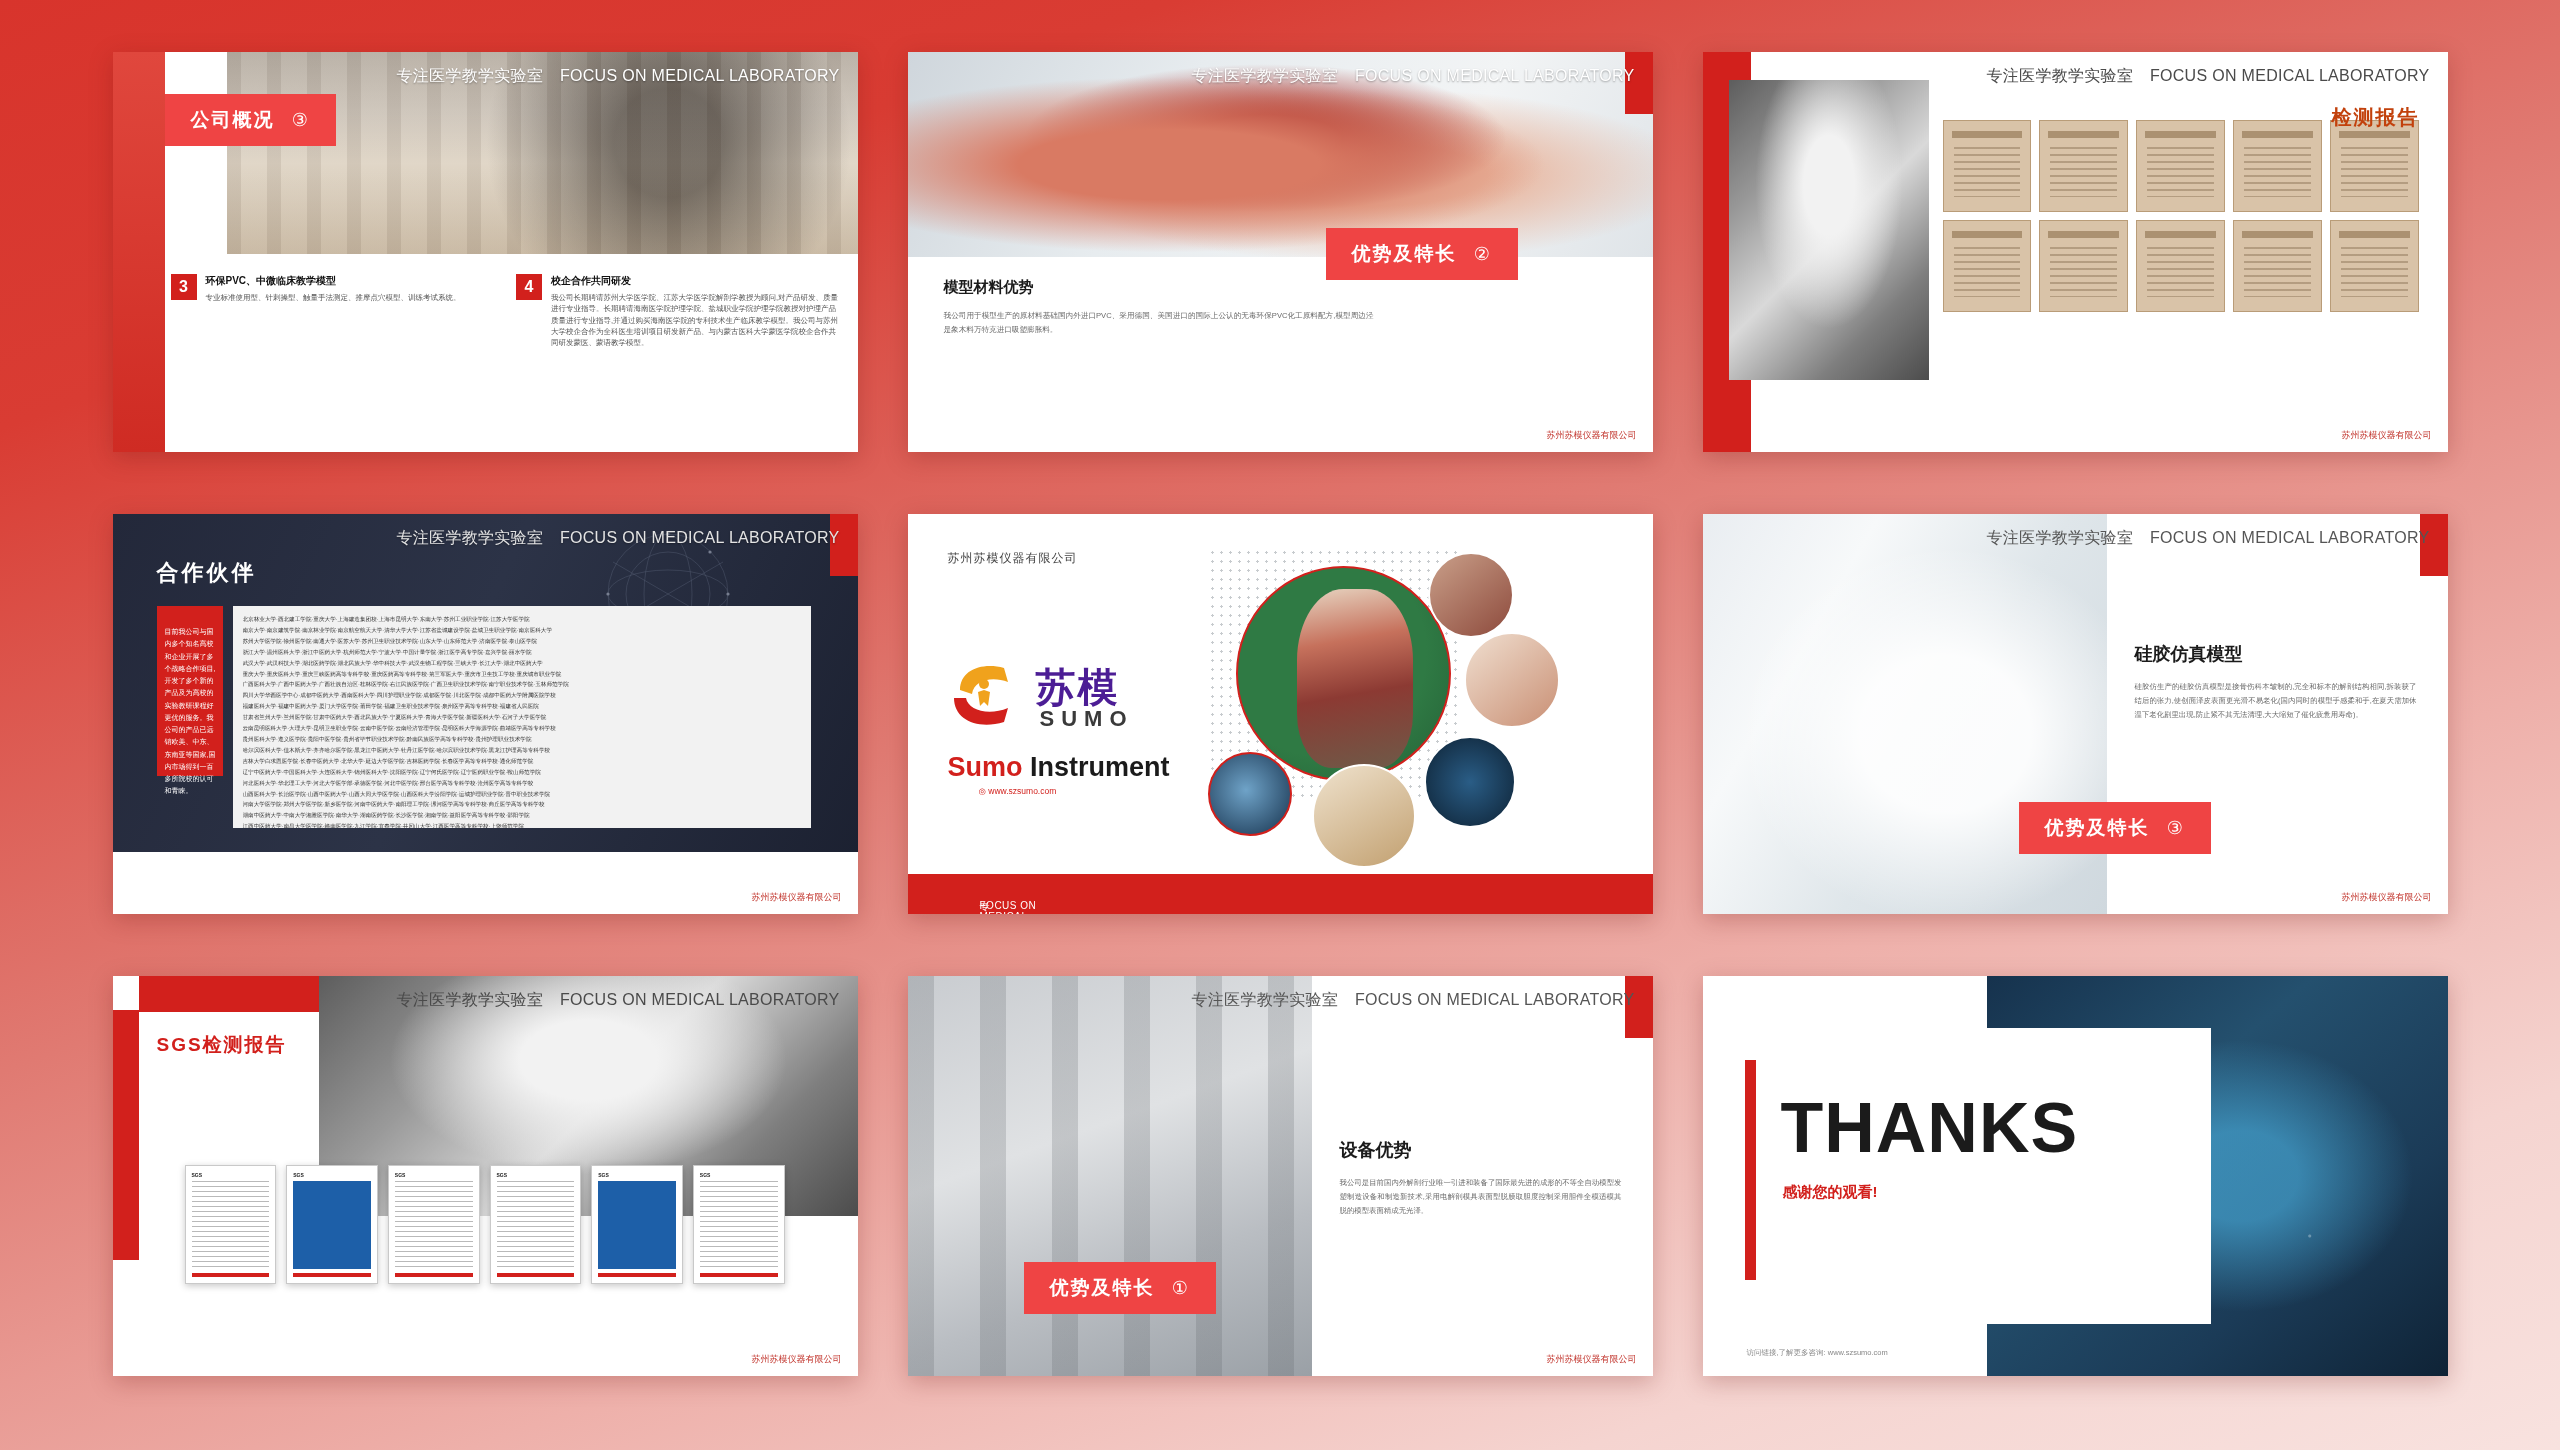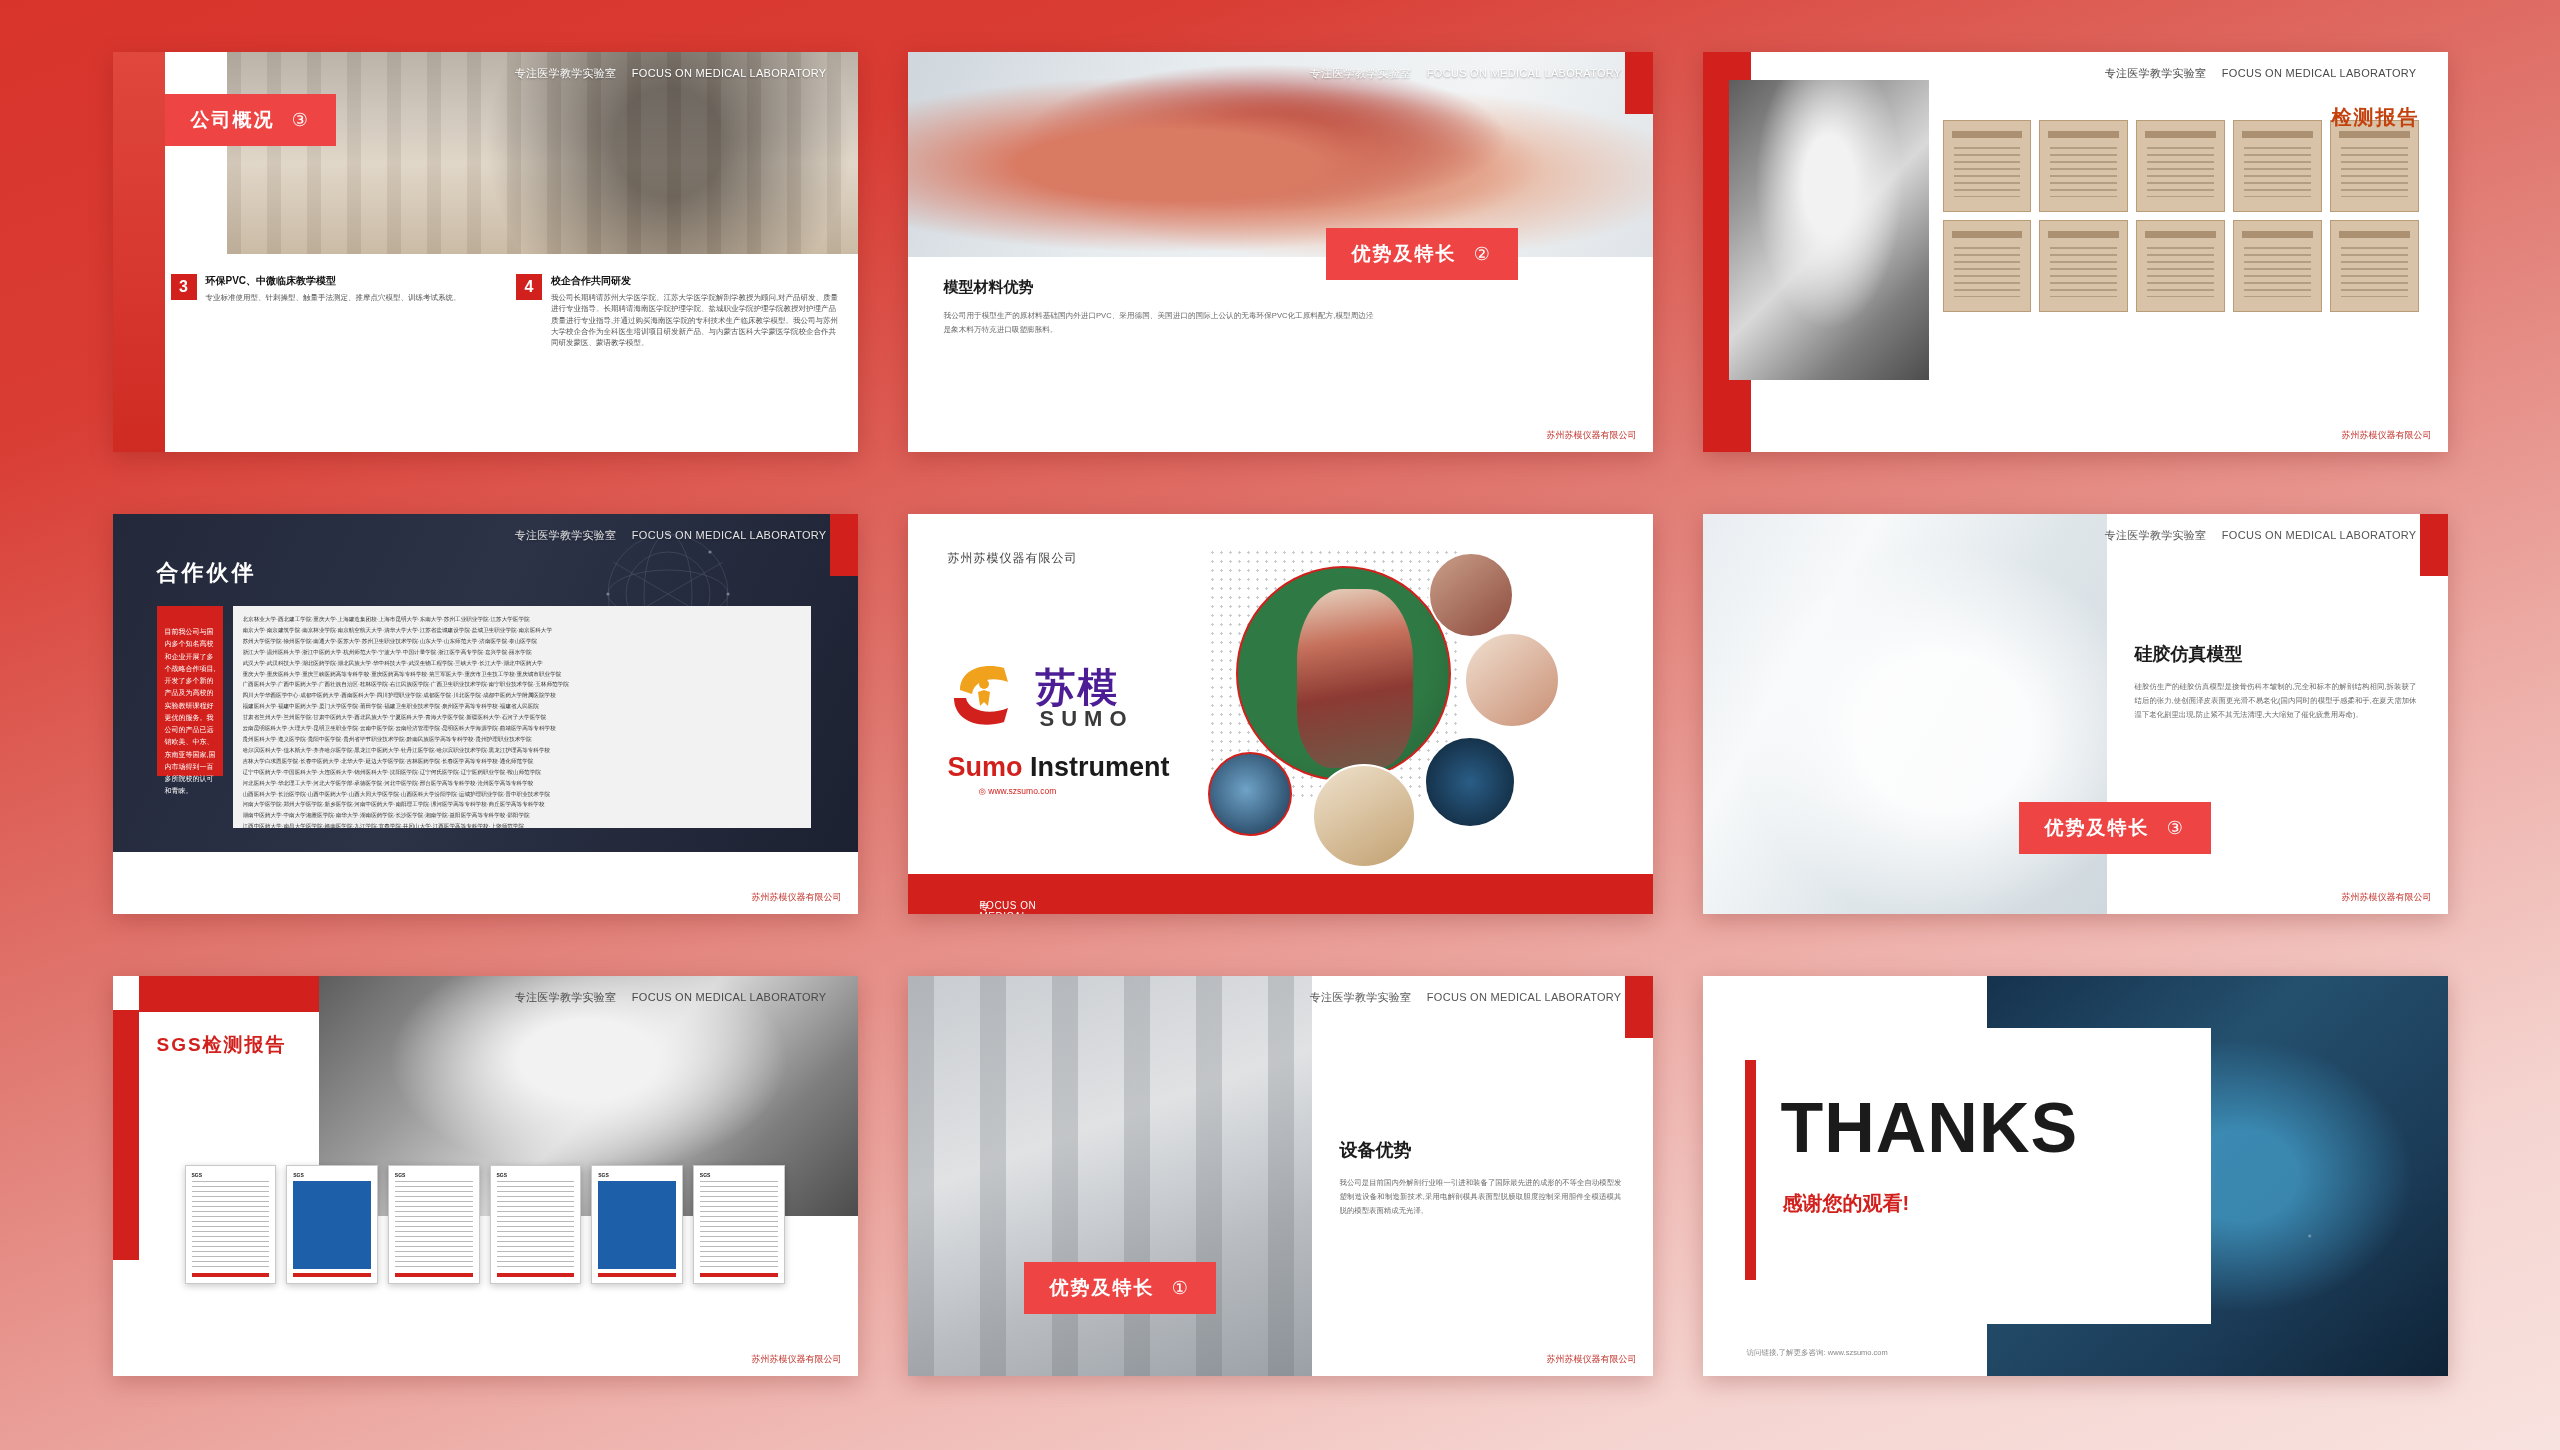--- a/index.html
+++ b/index.html
@@ -19,22 +19,22 @@
     padding:52px 130px;
     justify-content:center; align-content:start;
   }
   .slide {
     position:relative; width:745px; height:400px;
     background:#fff; overflow:hidden;
     box-shadow:0 6px 22px rgba(110,20,14,.26);
   }
   
   .hdr {
-    position:absolute; top:14px; right:31px;
-    font-size:11px; letter-spacing:.3px; color:#fff; white-space:nowrap; z-index:6;
+    position:absolute; top:14px; right:18px;
+    font-size:16px; letter-spacing:.3px; color:#fff; white-space:nowrap; z-index:6;
     text-shadow:0 1px 2px rgba(0,0,0,.35);
   }
   .hdr.dark { color:#4a4a4a; text-shadow:none; }
   .hdr .en { margin-left:12px; }
   .corner-red {
     position:absolute; top:0; right:0; width:28px; height:62px; background:#d2201c; z-index:5;
   }
   .foot {
     position:absolute; bottom:10px; right:16px; font-size:9px; color:#c2362e; z-index:6; white-space:nowrap;
   }
@@ -192,21 +192,21 @@
   .s8 .hdr{color:#555;text-shadow:none;}
   .s8 h3{position:absolute;left:432px;top:162px;font-size:18px;color:#1b1b1b;font-weight:700;}
   .s8 p{position:absolute;left:432px;top:200px;width:282px;font-size:7.4px;line-height:1.9;color:#6a6a6a;text-align:justify;}
   .s8 .tag{left:116px;top:286px;}
 
   
   .s9 .img{left:284px;top:0;width:461px;height:400px;}
   .s9 .panel{position:absolute;left:0;top:52px;width:508px;height:296px;background:#fff;}
   .s9 .bar{position:absolute;left:42px;top:84px;width:11px;height:220px;background:#d2201c;}
   .s9 h1{position:absolute;left:78px;top:112px;font-size:70px;font-weight:800;color:#1b1b1b;letter-spacing:1px;}
-  .s9 .sub{position:absolute;left:80px;top:214px;font-size:20px;color:#d2201c;font-weight:700;}
+  .s9 .sub{position:absolute;left:80px;top:207px;font-size:15px;color:#d2201c;font-weight:700;}
   .s9 .foot2{position:absolute;left:44px;bottom:18px;font-size:7.5px;color:#888;}
 </style>
 </head>
 <body>
 
 <div class="grid">
 
   <div class="slide s1">
     <div class="redband"></div>
     <div class="whiteblk"></div>

